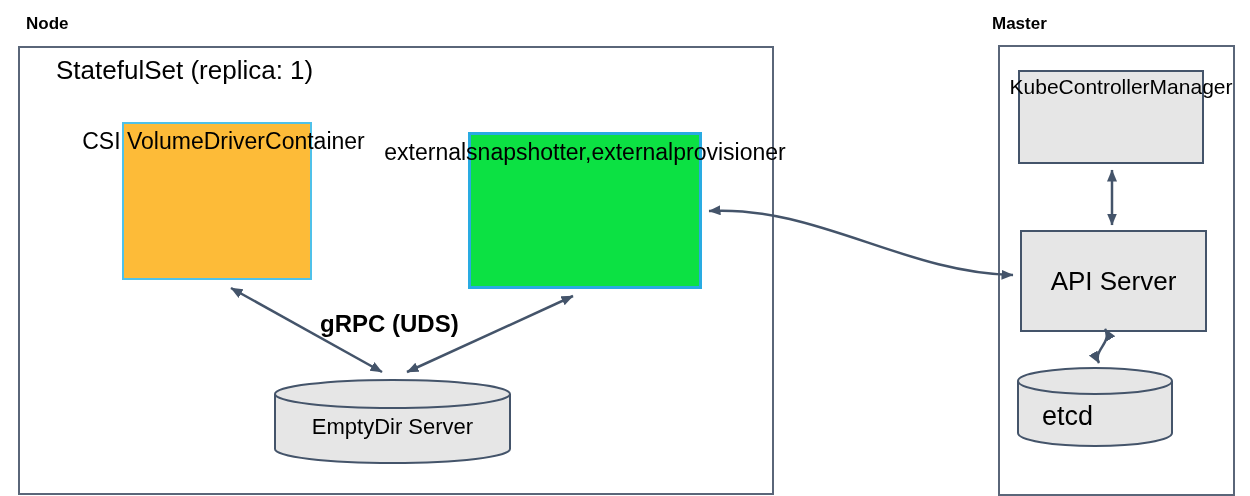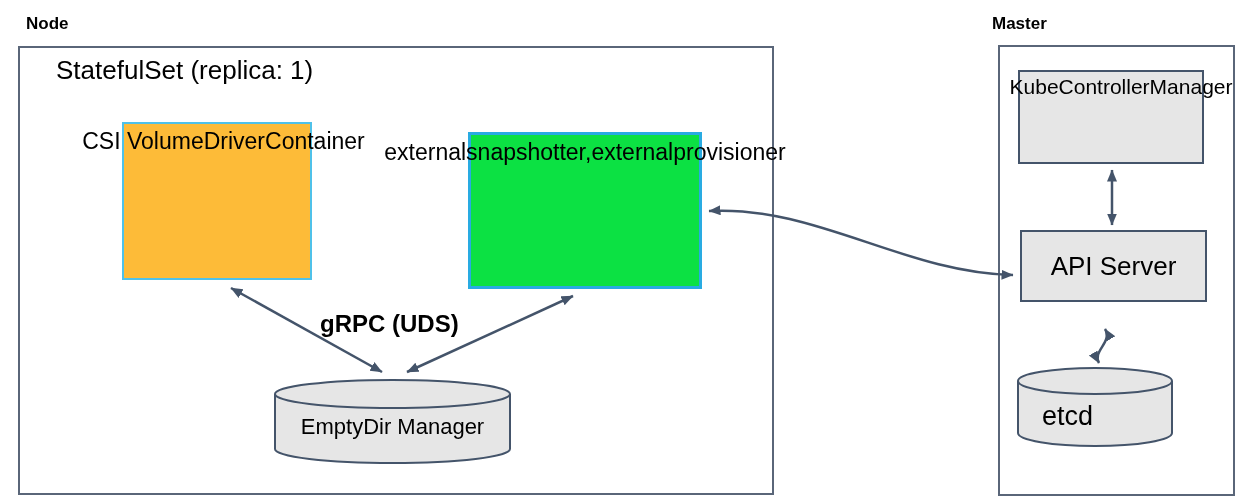--- a/index.html
+++ b/index.html
@@ -70,21 +70,21 @@
   <div class="abs group-label" style="left:992px;top:6px;">Master</div>
 
   <div class="abs outer-box" style="left:998px;top:37px;width:237px;height:451px;"></div>
 
   <div class="abs shape-box kcm-box" style="left:1018px;top:62px;width:186px;height:94px;">
     <div class="ln">Kube</div>
     <div class="ln">Controller</div>
     <div class="ln">Manager</div>
   </div>
 
-  <div class="abs shape-box api-box" style="left:1020px;top:222px;width:187px;height:72px;">
+  <div class="abs shape-box api-box" style="left:1020px;top:222px;width:187px;height:102px;">
     <div class="ln">API Server</div>
   </div>
 
   <svg class="overlay" width="1250" height="496" viewBox="0 0 1250 496">
     <defs>
       <marker id="ah" markerUnits="userSpaceOnUse" markerWidth="14" markerHeight="12" refX="11.5" refY="5" orient="auto-start-reverse">
         <path d="M0,0 L12,5 L0,10 Z" class="ahp"></path>
       </marker>
     </defs>
 
@@ -104,17 +104,17 @@
 
     <path class="arrow" d="M709 203 C 815 197, 905 265, 1013 267" marker-start="url(#ah)" marker-end="url(#ah)"></path>
 
     <line class="arrow" x1="1112" y1="162" x2="1112" y2="217" marker-start="url(#ah)" marker-end="url(#ah)"></line>
 
     <path class="arrow" d="M1105 321 C 1113 334, 1092 343, 1099 355" marker-start="url(#ah)" marker-end="url(#ah)"></path>
   </svg>
 
   <div class="abs grpc labels-top" style="left:320px;top:290px;margin-top:12px;">gRPC (UDS)</div>
 
-  <div class="abs cyl-label labels-top" style="left:275px;top:406px;width:235px;">EmptyDir Manager</div>
+  <div class="abs cyl-label labels-top" style="left:275px;top:406px;width:235px;">EmptyDir Server</div>
 
   <div class="abs etcd-label labels-top" style="left:1042px;top:393px;">etcd</div>
 
 </div>
 
 </body></html>

